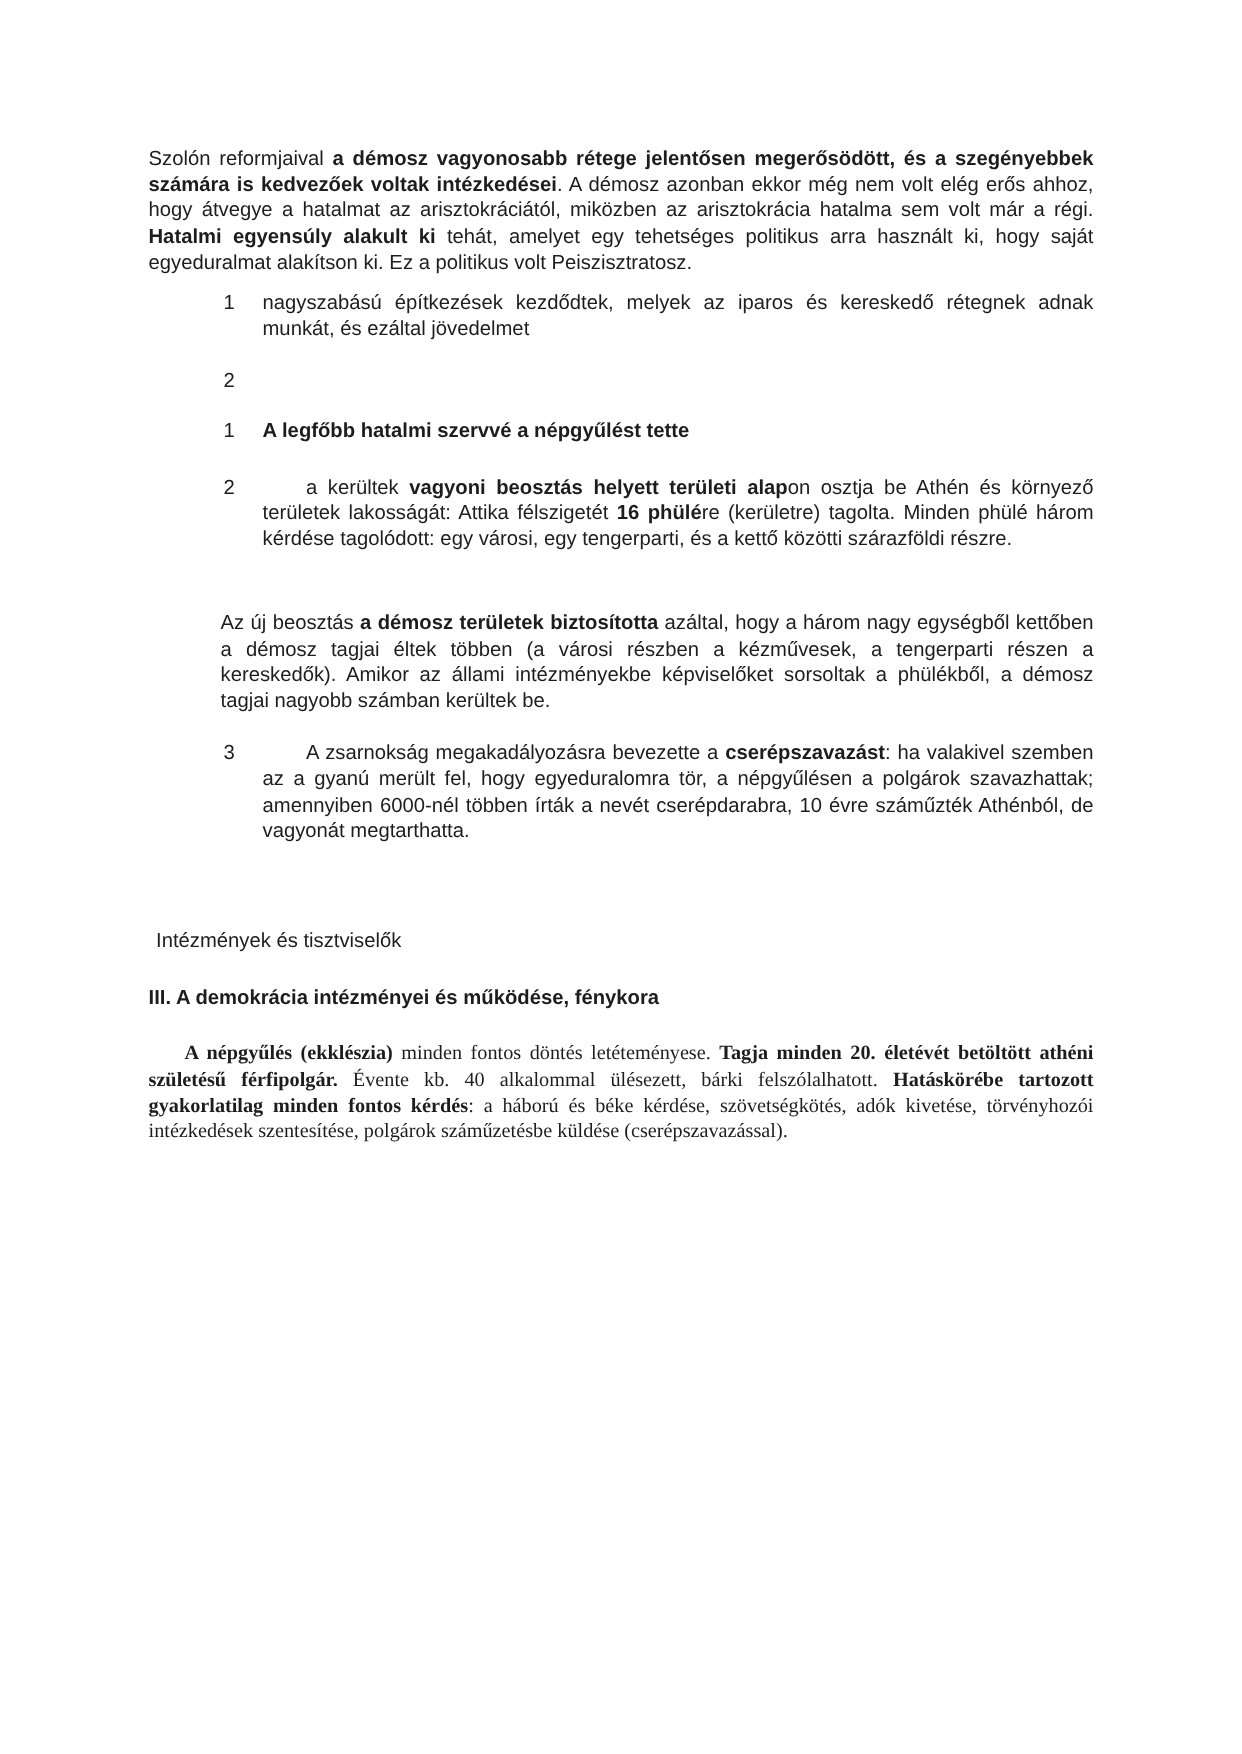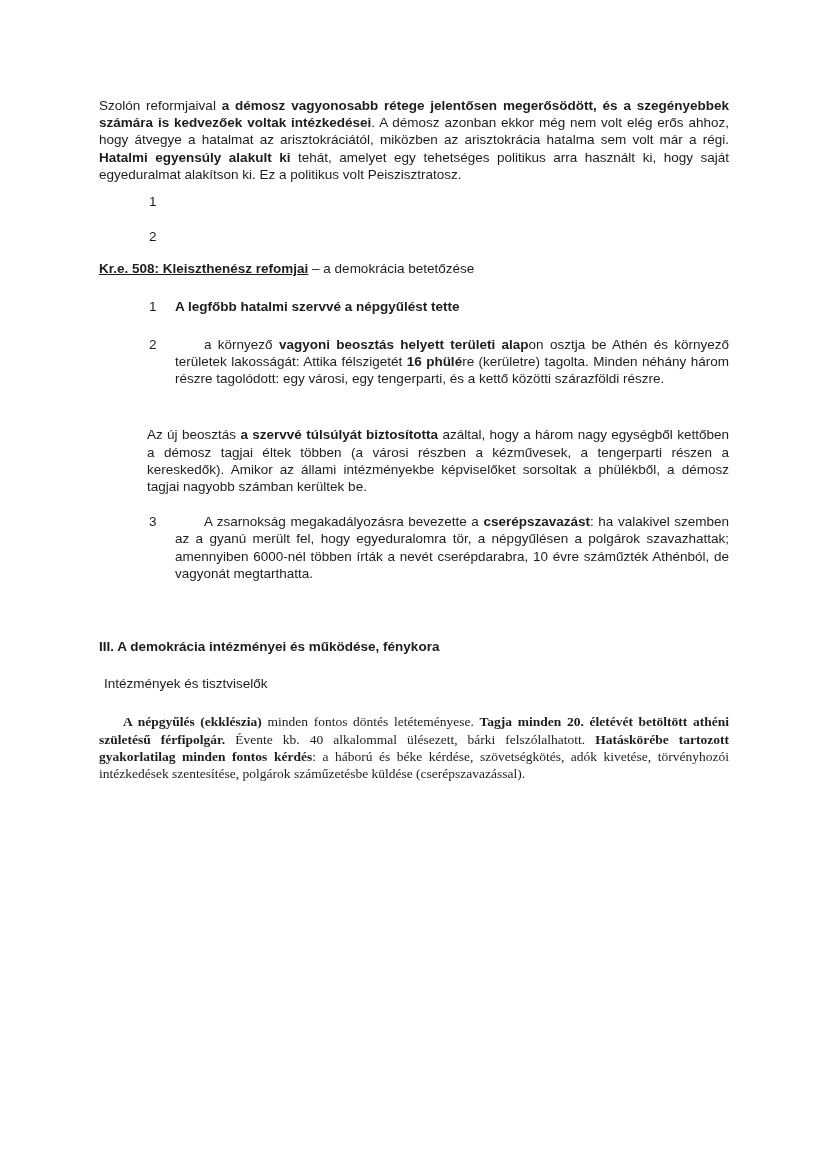--- a/index.html
+++ b/index.html
@@ -50,44 +50,44 @@
 
 <div class="page">
   <div class="content">
 
     <p class="block justify p-szolon"><span>Szolón reformjaival </span><span class="b">a démosz vagyonosabb rétege jelentősen megerősödött, és a szegényebbek számára is kedvezőek voltak intézkedései</span><span>. A démosz azonban ekkor még nem volt elég erős ahhoz, hogy átvegye a hatalmat az arisztokráciától, miközben az arisztokrácia hatalma sem volt már a régi. </span><span class="b">Hatalmi egyensúly alakult ki</span><span> tehát, amelyet egy tehetséges politikus arra használt ki, hogy saját egyeduralmat alakítson ki. Ez a politikus volt Peiszisztratosz.</span></p>
 
 
 
     <div class="li li-t1">
       <span class="num">1</span>
+      <span class="li-txt justify"><span>nagyszabású építkezések kezdődtek, melyek az iparos és kereskedő rétegnek adnak munkát, és ezáltal jövedelmet</span></span>
     </div>
     <div class="li li-t2">
       <span class="num">2</span>
     </div>
 
 
-    <p class="block h-508"><span class="b u">Kr.e. 508: Kleiszthenész refomjai</span><span> – a demokrácia betetőzése</span></p>
 
     <div class="li li-k1">
       <span class="num">1</span>
       <span class="li-txt"><span class="b">A legfőbb hatalmi szervvé a népgyűlést tette</span></span>
     </div>
     <div class="li li-k2">
       <span class="num">2</span>
-      <span class="li-txt justify indent-first"><span>a környező </span><span class="b">vagyoni beosztás helyett területi alap</span><span>on osztja be Athén és környező területek lakosságát: Attika félszigetét </span><span class="b">16 phülé</span><span>re (kerületre) tagolta. Minden néhány három részre tagolódott: egy városi, egy tengerparti, és a kettő közötti szárazföldi részre.</span></span>
+      <span class="li-txt justify indent-first"><span>a kerültek </span><span class="b">vagyoni beosztás helyett területi alap</span><span>on osztja be Athén és környező területek lakosságát: Attika félszigetét </span><span class="b">16 phülé</span><span>re (kerületre) tagolta. Minden phülé három kérdése tagolódott: egy városi, egy tengerparti, és a kettő közötti szárazföldi részre.</span></span>
     </div>
 
-    <p class="block justify p-azuj"><span>Az új beosztás </span><span class="b">a szervvé túlsúlyát biztosította</span><span> azáltal, hogy a három nagy egységből kettőben a démosz tagjai éltek többen (a városi részben a kézművesek, a tengerparti részen a kereskedők). Amikor az állami intézményekbe képviselőket sorsoltak a phülékből, a démosz tagjai nagyobb számban kerültek be.</span></p>
+    <p class="block justify p-azuj"><span>Az új beosztás </span><span class="b">a démosz területek biztosította</span><span> azáltal, hogy a három nagy egységből kettőben a démosz tagjai éltek többen (a városi részben a kézművesek, a tengerparti részen a kereskedők). Amikor az állami intézményekbe képviselőket sorsoltak a phülékből, a démosz tagjai nagyobb számban kerültek be.</span></p>
 
     <div class="li li-k3">
       <span class="num">3</span>
       <span class="li-txt justify indent-first"><span>A zsarnokság megakadályozásra bevezette a </span><span class="b">cserépszavazást</span><span>: ha valakivel szemben az a gyanú merült fel, hogy egyeduralomra tör, a népgyűlésen a polgárok szavazhattak; amennyiben 6000-nél többen írták a nevét cserépdarabra, 10 évre száműzték Athénból, de vagyonát megtarthatta.</span></span>
     </div>
 
+    <p class="block p-intezmenyek"><span>Intézmények és tisztviselők</span></p>
+
     <p class="block h-iii"><span class="b">III. A demokrácia intézményei és működése, fénykora</span></p>
-
-    <p class="block p-intezmenyek"><span>Intézmények és tisztviselők</span></p>
 
     <p class="block justify p-nep"><span class="b">A népgyűlés (ekklészia)</span><span> minden fontos döntés letéteményese. </span><span class="b">Tagja minden 20. életévét betöltött athéni születésű férfipolgár.</span><span> Évente kb. 40 alkalommal ülésezett, bárki felszólalhatott. </span><span class="b">Hatáskörébe tartozott gyakorlatilag minden fontos kérdés</span><span>: a háború és béke kérdése, szövetségkötés, adók kivetése, törvényhozói intézkedések szentesítése, polgárok száműzetésbe küldése (cserépszavazással).</span></p>
 
   </div>
 </div>
 
 </body></html>

